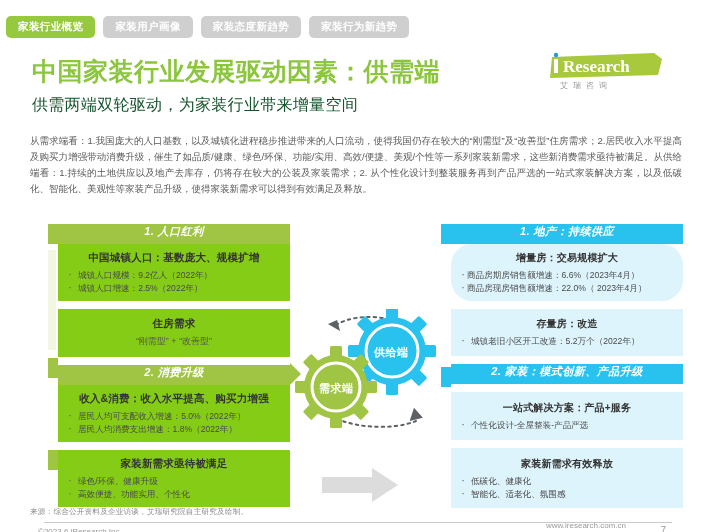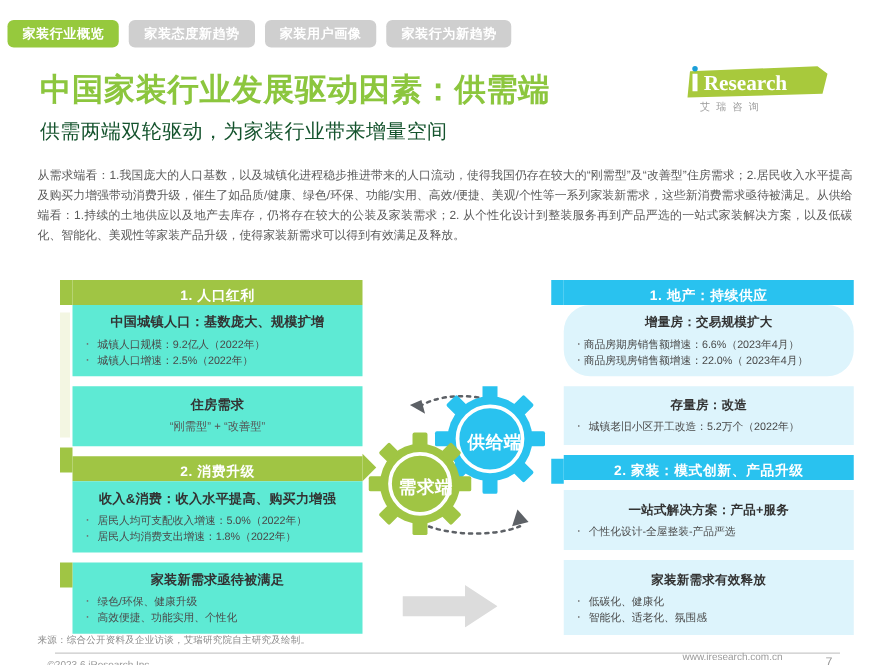--- a/index.html
+++ b/index.html
@@ -43,28 +43,28 @@
     position:absolute; left:30px; top:120px; width:652px;
     font-size:9.5px; line-height:16px; color:#5a5a5a; text-align:justify;
   }
 
   
   .col { position:absolute; width:232px; }
   .col-left  { left:58px;  top:211px; }
   .col-right { left:451px; top:211px; }
 
   .bar {
-    height:20px; display:flex; align-items:flex-end; justify-content:center;
-    font-size:11px; font-weight:bold; color:#ffffff; letter-spacing:.5px;
+    height:20px; display:flex; align-items:flex-start; justify-content:center;
+    font-size:11px; font-weight:bold; color:#ffffff; letter-spacing:.5px;font-style:italic;
   }
   .bar.green { background:#a0c544; }
   .bar.blue  { background:#29c2ef; }
 
   .card { padding:7px 6px 7px 6px; }
-  .card.green { background:#5eead4; }
+  .card.green { background:#84cc16; }
   .card.blue  { background:#ddf4fc; }
 
   .card-title {
     text-align:center; font-size:10.5px; font-weight:bold; color:#333333;
     letter-spacing:.2px; margin-bottom:4px; white-space:nowrap;
   }
   .card-title.sm { font-size:10px; }
 
   .bullets { list-style:none; }
   .bullets li {
@@ -86,21 +86,21 @@
   
   .chev {
     position:absolute; width:0; height:0;
     border-top:11px solid transparent; border-bottom:11px solid transparent;
     border-left:11px solid #a0c544;
   }
 
   
   .gears { position:absolute; left:288px; top:296px; width:162px; height:122px; }
   .gear-label {
-    position:absolute; font-size:14px; font-weight:bold; color:#ffffff;
+    position:absolute; font-size:11px; font-weight:bold; color:#ffffff;
     letter-spacing:.5px; white-space:nowrap;
   }
 
   
   .grey-arrow { position:absolute; left:322px; top:455px; }
 
   
   .source {
     position:absolute; left:30px; top:494px;
     font-size:7.6px; color:#8a8a8a; letter-spacing:.2px; white-space:nowrap;
@@ -113,24 +113,24 @@
 </head>
 <body>
 
 <div class="page">
 
   <div class="tabbar">
     <div class="tab active">
         <span>家装行业概览</span>
       </div>
     <div class="tab">
-        <span>家装态度新趋势</span>
+        <span>家装用户画像</span>
       </div>
     <div class="tab">
-        <span>家装用户画像</span>
+        <span>家装态度新趋势</span>
       </div>
     <div class="tab">
         <span>家装行为新趋势</span>
       </div>
   </div>
 
   <div class="hdr-title">中国家装行业发展驱动因素：供需端</div>
   <div class="hdr-sub">供需两端双轮驱动，为家装行业带来增量空间</div>
 
   <div class="logo">

